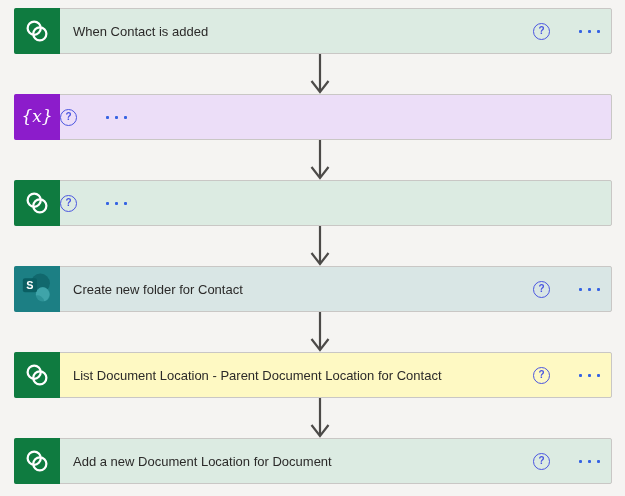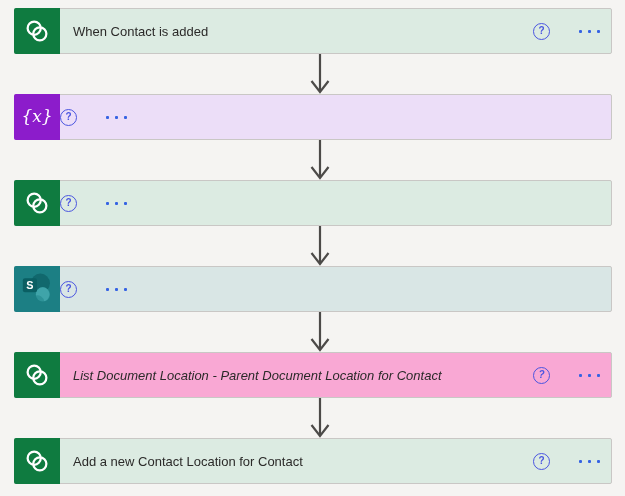--- a/index.html
+++ b/index.html
@@ -161,40 +161,41 @@
     <div class="card" style="background: rgb(217, 230, 229);">
       <div class="tile" style="background: rgb(28, 127, 132);">
   <svg width="40" height="40" viewBox="0 0 48 48">
     <circle cx="28" cy="17" r="11.5" fill="#11686d"></circle>
     <circle cx="31" cy="30.5" r="8.5" fill="#2e9398"></circle>
     <path d="M31 22 a8.5 8.5 0 0 0 -8.4 9.8 a8.5 8.5 0 0 1 10 6.9 a8.5 8.5 0 0 0 -1.6 -16.7z" fill="#3fa4a9"></path>
     <rect x="7" y="11" width="17" height="17" rx="2.5" fill="#0a5f63"></rect>
     <text x="15.5" y="24.5" text-anchor="middle" font-family="Liberation Sans, sans-serif" font-size="13" font-weight="bold" fill="#ffffff">S</text>
   </svg>
 </div>
-      <div class="actions">
-        <div class="help">?</div>
-        <div class="dots">
-            <i></i>
-            <i></i>
-            <i></i>
-          </div>
-      </div>
-    </div>
-  </div>
-
-  <div class="connector">
-    <svg width="24" height="40" viewBox="0 0 24 40">
-      <line x1="12" y1="0" x2="12" y2="37" stroke="var(--arrow)" stroke-width="2.2"></line>
-      <polyline points="3.5,27 12,38 20.5,27" fill="none" stroke="var(--arrow)" stroke-width="2.2"></polyline>
-    </svg>
-  </div>
-
-  <div class="step">
-    <div class="card" style="background: #f9a8d4; font-style: italic;">
+      <div class="title">Create new folder for Contact</div>
+      <div class="actions">
+        <div class="help">?</div>
+        <div class="dots">
+            <i></i>
+            <i></i>
+            <i></i>
+          </div>
+      </div>
+    </div>
+  </div>
+
+  <div class="connector">
+    <svg width="24" height="40" viewBox="0 0 24 40">
+      <line x1="12" y1="0" x2="12" y2="37" stroke="var(--arrow)" stroke-width="2.2"></line>
+      <polyline points="3.5,27 12,38 20.5,27" fill="none" stroke="var(--arrow)" stroke-width="2.2"></polyline>
+    </svg>
+  </div>
+
+  <div class="step">
+    <div class="card" style="background: #fef9c3;">
       <div class="tile" style="background: rgb(15, 123, 64);">
   <svg width="30" height="30" viewBox="0 0 48 48">
     <circle cx="19.5" cy="19.5" r="10.5" fill="none" stroke="#ffffff" stroke-width="3.6"></circle>
     <circle cx="28.5" cy="28.5" r="10.5" fill="none" stroke="#ffffff" stroke-width="3.6"></circle>
   </svg>
 </div>
       <div class="title">List Document Location - Parent Document Location for Contact</div>
       <div class="actions">
         <div class="help">?</div>
         <div class="dots">
@@ -214,21 +215,21 @@
   </div>
 
   <div class="step">
     <div class="card" style="background: rgb(220, 235, 226);">
       <div class="tile" style="background: rgb(15, 123, 64);">
   <svg width="30" height="30" viewBox="0 0 48 48">
     <circle cx="19.5" cy="19.5" r="10.5" fill="none" stroke="#ffffff" stroke-width="3.6"></circle>
     <circle cx="28.5" cy="28.5" r="10.5" fill="none" stroke="#ffffff" stroke-width="3.6"></circle>
   </svg>
 </div>
-      <div class="title">Add a new Contact Location for Contact</div>
+      <div class="title">Add a new Document Location for Document</div>
       <div class="actions">
         <div class="help">?</div>
         <div class="dots">
             <i></i>
             <i></i>
             <i></i>
           </div>
       </div>
     </div>
   </div>

